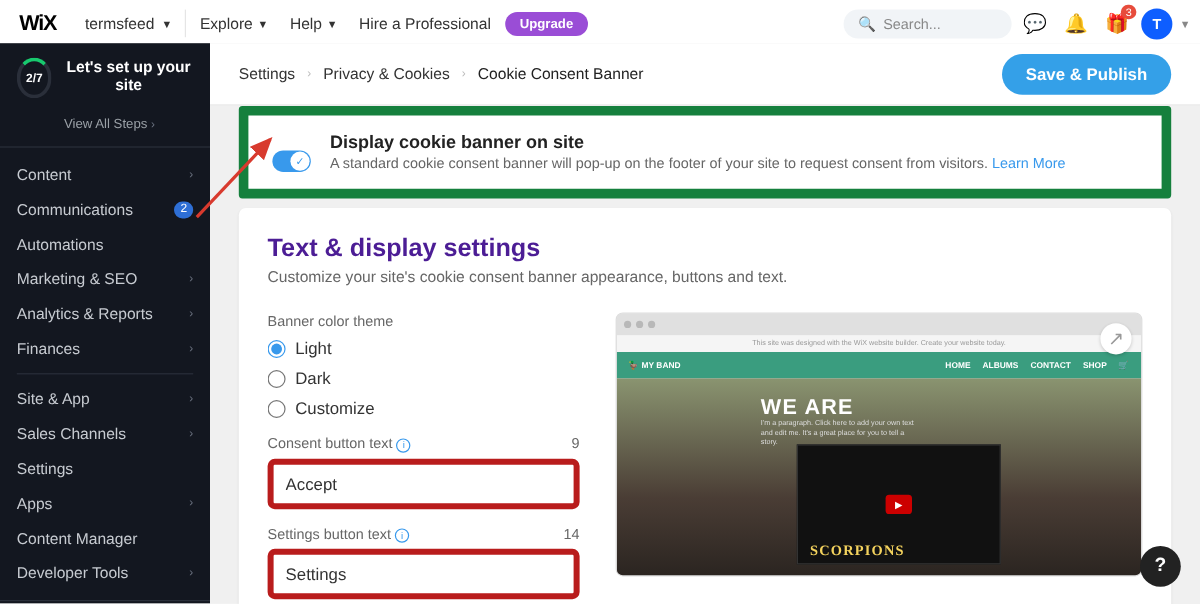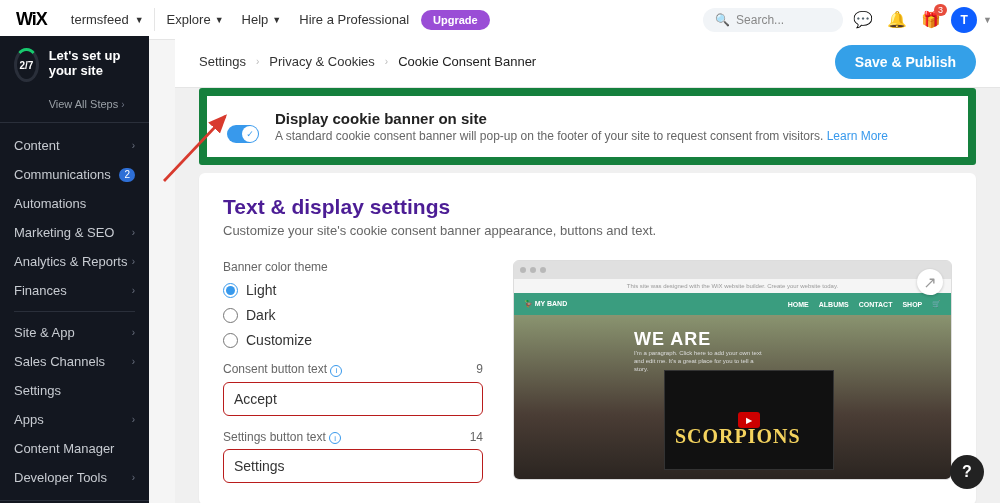--- a/index.html
+++ b/index.html
@@ -7,21 +7,21 @@
 .topbar{height:40px;background:#fff;border-bottom:1px solid #e5e5e5;display:flex;align-items:center;padding:0 8px;gap:6px;}
 .logo{font-weight:900;letter-spacing:-1px;font-size:18px;color:#000;padding:0 8px;}
 .site-btn{display:flex;align-items:center;gap:6px;padding:4px 10px;font-size:13px;color:#333;cursor:pointer;border-right:1px solid #e5e5e5;}
 .nav-link{font-size:13px;color:#333;padding:0 6px;cursor:pointer;display:flex;align-items:center;gap:4px;}
 .upgrade{background:#9a4dd6;color:#fff;font-size:11px;padding:4px 12px;border-radius:12px;font-weight:600;}
 .spacer{flex:1;}
 .search{display:flex;align-items:center;gap:6px;background:#f1f4f7;border-radius:16px;padding:5px 12px;width:140px;color:#888;font-size:12px;}
 .icon-btn{width:28px;height:28px;display:flex;align-items:center;justify-content:center;color:#555;cursor:pointer;position:relative;}
 .badge{position:absolute;top:-2px;right:-2px;background:#e74c3c;color:#fff;font-size:9px;border-radius:8px;padding:0 4px;line-height:12px;}
 .avatar{width:26px;height:26px;border-radius:50%;background:#0e5eff;color:#fff;display:flex;align-items:center;justify-content:center;font-size:12px;font-weight:700;}
-.sidebar{position:absolute;left:0;top:36px;bottom:0;width:149px;background:#131720;color:#c7cbd1;display:flex;flex-direction:column;font-size:13px;}
+.sidebar{position:absolute;left:0;top:36px;bottom:0;width:175px;background:#131720;color:#c7cbd1;display:flex;flex-direction:column;font-size:13px;text-align:center;}
 .setup{padding:12px 14px;display:flex;align-items:flex-start;gap:10px;border-bottom:1px solid #2a2f3a;}
 .ring{width:34px;height:34px;border-radius:50%;border:3px solid #2a2f3a;border-top-color:#18c96e;display:flex;align-items:center;justify-content:center;font-size:10px;color:#fff;font-weight:600;}
 .setup-text b{color:#fff;font-size:13px;}
 .setup-text .steps{font-size:11px;color:#9aa0a6;margin-top:20px;display:flex;align-items:center;gap:3px;}
 .menu{padding:8px 0;}
 .menu-item{padding:7px 14px;display:flex;align-items:center;justify-content:space-between;cursor:pointer;}
 .chev{font-size:10px;color:#6b7280;}
 .count{background:#2e6fd6;color:#fff;font-size:10px;border-radius:8px;padding:0 5px;line-height:14px;}
 .menu-sep{height:1px;background:#2a2f3a;margin:6px 14px;}
 .quick{padding:10px 14px;border-top:1px solid #2a2f3a;display:flex;align-items:center;gap:8px;font-size:12px;color:#c7cbd1;margin-top:auto;}
@@ -44,31 +44,31 @@
 .card .sub{font-size:13px;color:#666;margin-bottom:22px;}
 .form-row{display:flex;gap:30px;}
 .form-col{width:260px;}
 .prev-col{flex:1;}
 .label{font-size:12px;color:#666;margin-bottom:8px;display:flex;align-items:center;gap:4px;}
 .radio{display:flex;align-items:center;gap:8px;margin-bottom:9px;font-size:14px;color:#333;cursor:pointer;}
 .radio input{width:15px;height:15px;accent-color:#3899ec;}
 .input-wrap{margin-top:14px;}
 .input-header{display:flex;justify-content:space-between;font-size:12px;color:#666;margin-bottom:5px;}
 .info{width:12px;height:12px;border:1px solid #3899ec;border-radius:50%;display:inline-flex;align-items:center;justify-content:center;font-size:8px;color:#3899ec;}
-.text-input{width:100%;padding:8px 10px;border:1px solid #b91c1c;border-radius:6px;font-size:14px;color:#333;}
+.text-input{width:100%;padding:8px 10px;border:5px solid #b91c1c;border-radius:6px;font-size:14px;color:#333;}
 .preview{position:relative;border:1px solid #ddd;border-radius:6px;overflow:hidden;height:220px;background:#e8e8e8;}
 .browser-bar{height:18px;background:#e0e0e0;display:flex;align-items:center;gap:4px;padding:0 6px;}
 .dot{width:6px;height:6px;border-radius:50%;background:#b8b8b8;}
 .url-bar{height:14px;background:#f5f5f5;display:flex;align-items:center;justify-content:center;font-size:6px;color:#999;}
 .site-nav{background:#3a9d7f;height:22px;display:flex;align-items:center;gap:10px;padding:0 10px;font-size:7px;color:#fff;font-weight:700;}
 .hero{position:relative;height:166px;background:linear-gradient(180deg,#8a9470 0%,#4a3d35 60%,#2a2420 100%);overflow:hidden;}
 .hero-text{position:absolute;left:120px;top:14px;color:#fff;font-weight:800;font-size:18px;letter-spacing:1px;}
 .hero-sub{position:absolute;left:120px;top:35px;font-size:6px;color:#ddd;width:130px;line-height:1.3;}
 .video-box{position:absolute;left:150px;top:55px;width:170px;height:100px;background:#111;border:1px solid #333;}
-.scorpions{position:absolute;bottom:21px;left:10px;color:#f4d35e;font-weight:900;font-size:20px;font-family:serif;letter-spacing:1px;}
+.scorpions{position:absolute;bottom:3px;left:10px;color:#f4d35e;font-weight:900;font-size:12px;font-family:serif;letter-spacing:1px;}
 .play{position:absolute;left:50%;top:50%;transform:translate(-50%,-50%);width:22px;height:16px;background:#cc0000;border-radius:3px;display:flex;align-items:center;justify-content:center;color:#fff;font-size:8px;}
 .open-icon{position:absolute;right:8px;top:8px;width:26px;height:26px;background:#fff;border-radius:50%;display:flex;align-items:center;justify-content:center;color:#999;box-shadow:0 1px 3px rgba(0,0,0,.2);}
 .help-fab{position:absolute;right:16px;bottom:14px;width:34px;height:34px;background:#222;color:#fff;border-radius:50%;display:flex;align-items:center;justify-content:center;font-size:16px;font-weight:700;cursor:pointer;}
 .chev-down{font-size:9px;}
 svg.arrow-svg{width:100%;height:100%;}
 </style>
 </head>
 <body>
 
 <div class="topbar">

